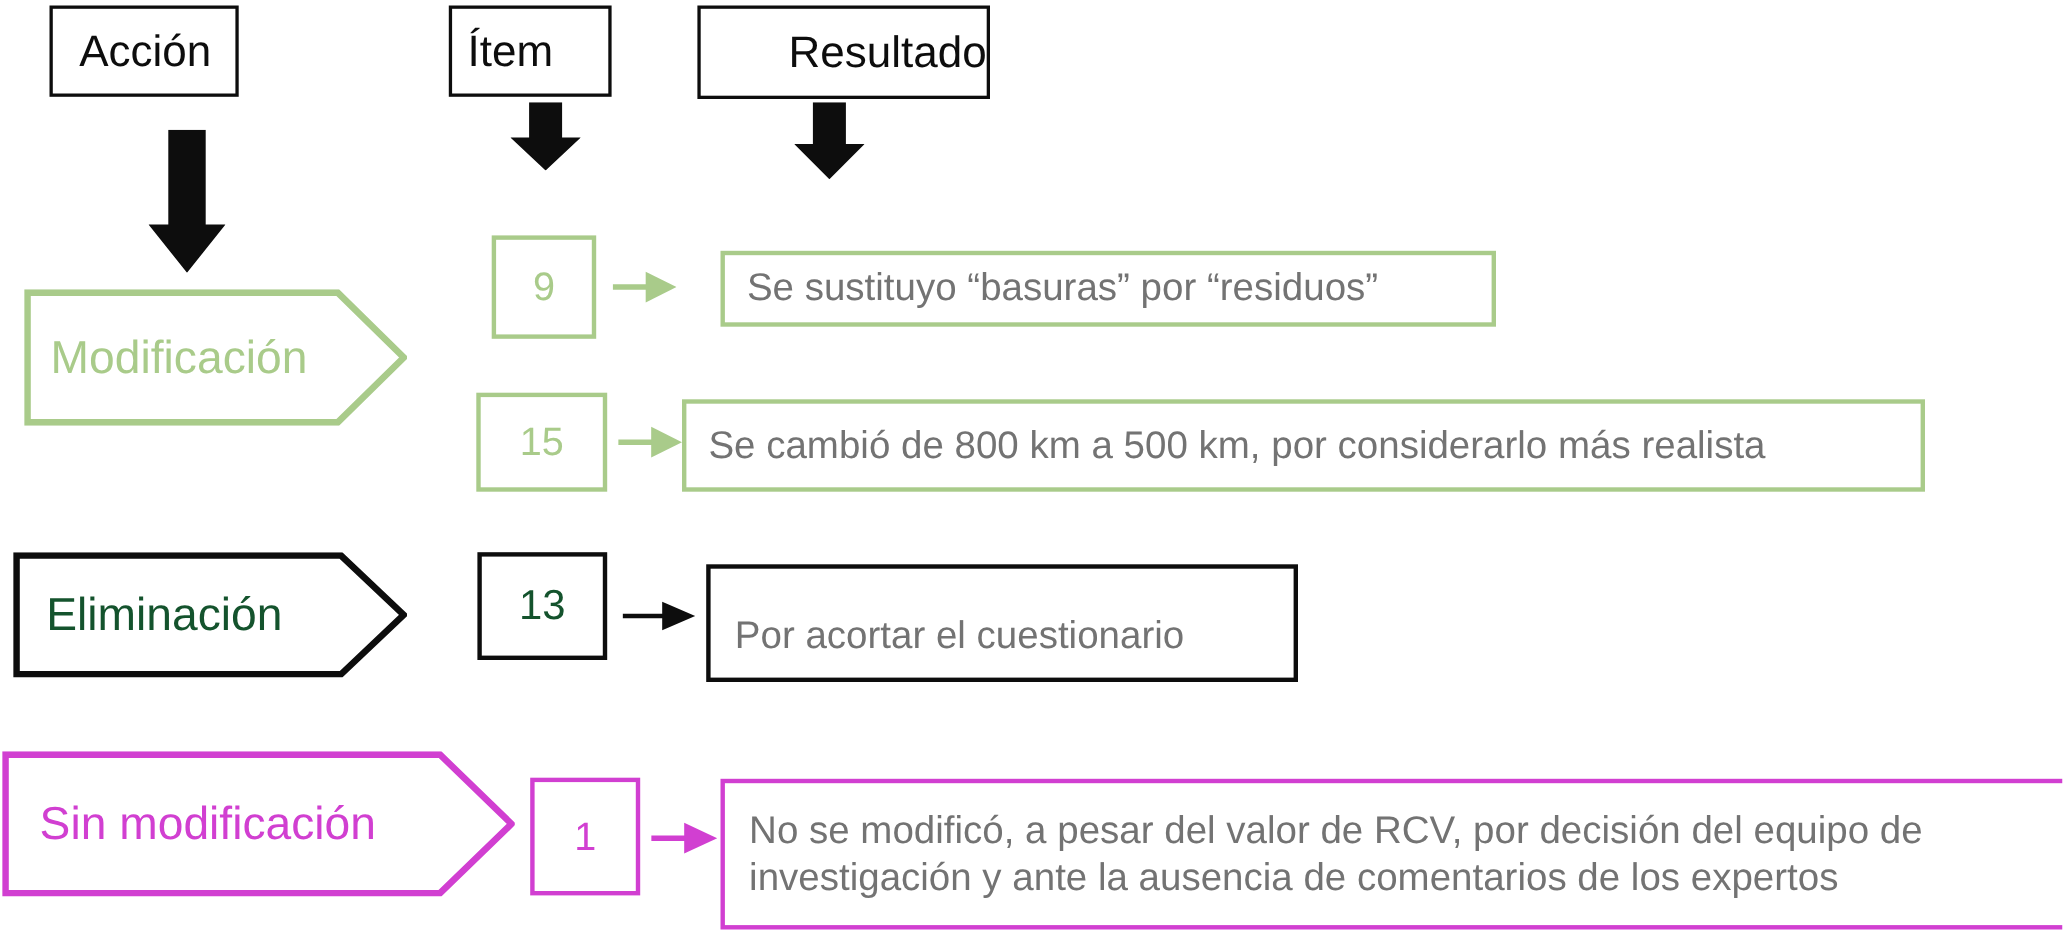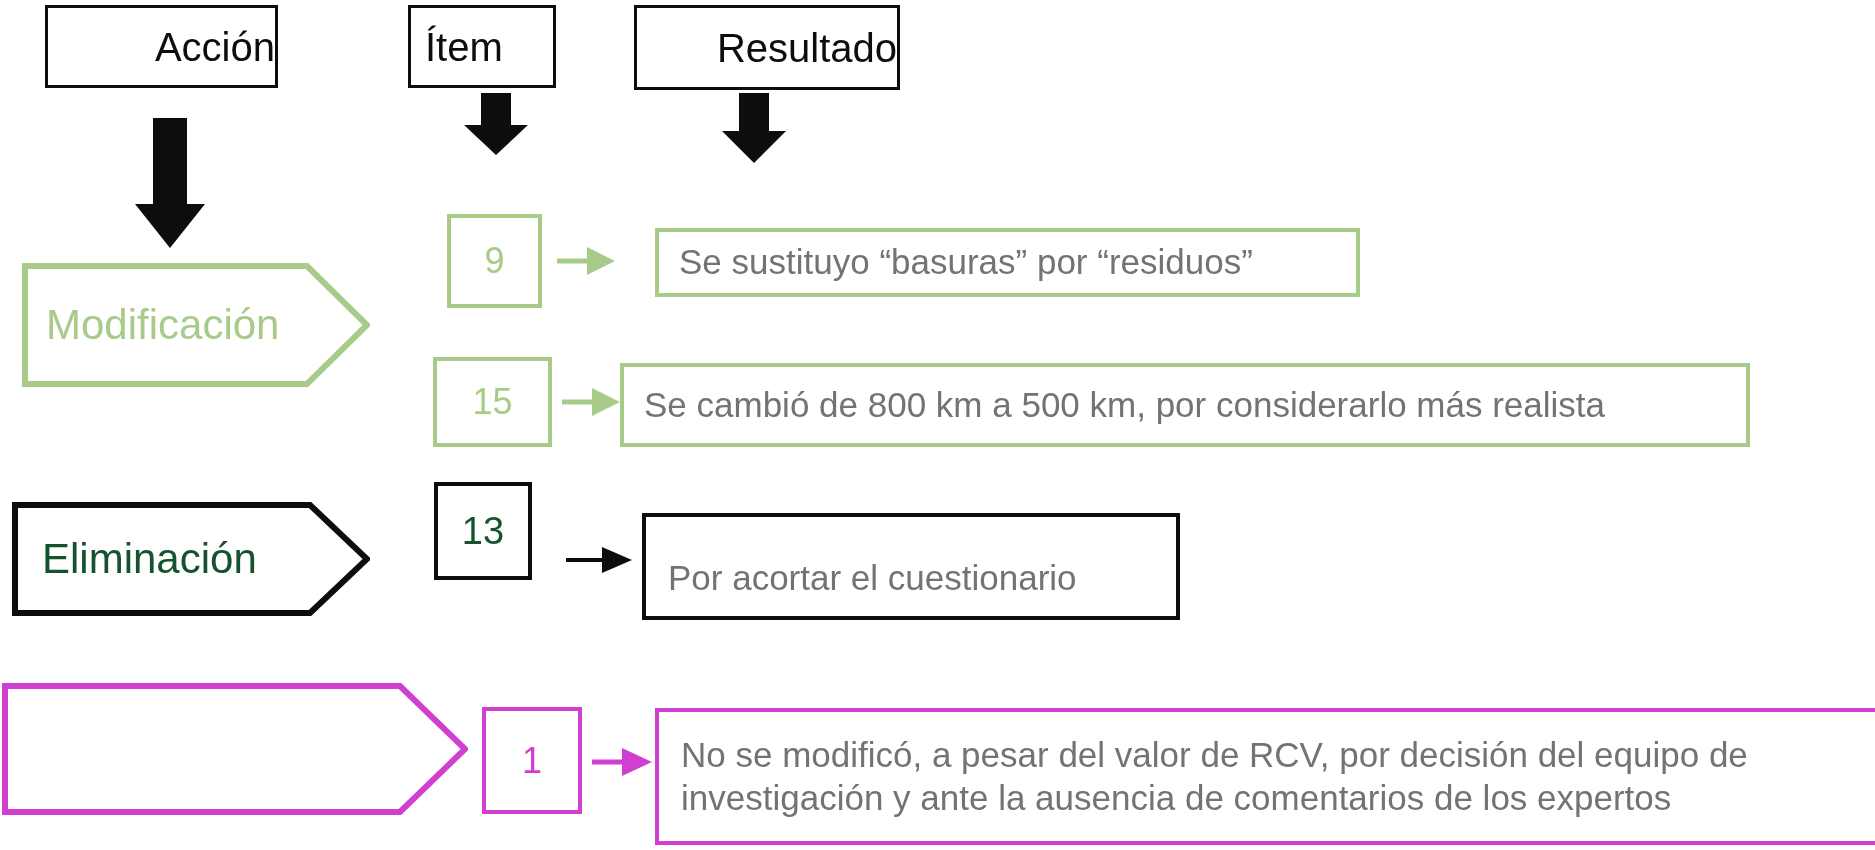--- a/index.html
+++ b/index.html
@@ -82,21 +82,21 @@
   .c-black { color: #14532d; }
   .b-green { border: 4px solid #a9cb8a; }
   .b-magenta { border: 4px solid #d13fd1; }
   .b-black { border: 4px solid #0d0d0d; }
 </style>
 </head>
 <body>
 
 <div id="canvas">
 
-  <div class="abs hdr-box" style="left:45px; top:5px; width:233px; height:83px;justify-content:flex-end;">
+  <div class="abs hdr-box" style="left:45px; top:5px; width:172px; height:83px;">
     <span class="hdr-label">Acción</span>
   </div>
 
   <div class="abs hdr-box" style="left:408px; top:5px; width:148px; height:83px; padding-left:14px;">
     <span class="hdr-label">Ítem</span>
   </div>
 
   <div class="abs hdr-box" style="left:634px; top:5px; width:266px; height:85px; padding-left:22px;justify-content:flex-end;">
     <span class="hdr-label">Resultado</span>
   </div>
@@ -156,39 +156,40 @@
     <span class="res-text" style="font-size:35px;">Se cambió de 800 km a 500 km, por considerarlo más realista</span>
   </div>
 
   <div class="abs chev-wrap" style="left:12px; top:502px; width:358px; height:114px;">
     <svg class="chev-svg" viewBox="0 0 358 114" preserveAspectRatio="none">
       <polygon points="3,3 298,3 355,57 298,111 3,111" fill="none" stroke="#0d0d0d" stroke-width="6" stroke-linejoin="miter"></polygon>
     </svg>
     <div class="chev-label c-black" style="left:30px; font-size:42px;">Eliminación</div>
   </div>
 
-  <div class="abs num-box b-black" style="left:434px; top:482px; width:98px; height:98px;">
+  <div class="abs num-box b-black" style="left:434px; top:502px; width:118px; height:98px;">
     <span class="c-black" style="font-size:38px;">13</span>
   </div>
 
   <div class="abs" style="left:566px; top:512px; width:66px; height:96px;">
     <svg class="conn" viewBox="0 0 66 96" width="66" height="96">
       <line x1="0" y1="48" x2="40" y2="48" stroke="#0d0d0d" stroke-width="4"></line>
       <polygon points="36,35 66,48 36,61" fill="#0d0d0d"></polygon>
     </svg>
   </div>
 
   <div class="abs res-box b-black" style="left:642px; top:513px; width:538px; height:107px; padding-left:22px;">
     <span class="res-text" style="font-size:35px;margin-top:24px;">Por acortar el cuestionario</span>
   </div>
 
   <div class="abs chev-wrap" style="left:2px; top:683px; width:466px; height:132px;">
     <svg class="chev-svg" viewBox="0 0 466 132" preserveAspectRatio="none">
       <polygon points="3,3 398,3 463,66 398,129 3,129" fill="none" stroke="#d13fd1" stroke-width="6" stroke-linejoin="miter"></polygon>
     </svg>
+    <div class="chev-label c-magenta" style="left:34px; font-size:42px;">Sin modificación</div>
   </div>
 
   <div class="abs num-box b-magenta" style="left:482px; top:707px; width:100px; height:107px;">
     <span class="c-magenta" style="font-size:36px;">1</span>
   </div>
 
   <div class="abs" style="left:592px; top:712px; width:60px; height:100px;">
     <svg class="conn" viewBox="0 0 60 100" width="60" height="100">
       <line x1="0" y1="50" x2="34" y2="50" stroke="#d13fd1" stroke-width="5"></line>
       <polygon points="30,36 60,50 30,64" fill="#d13fd1"></polygon>

